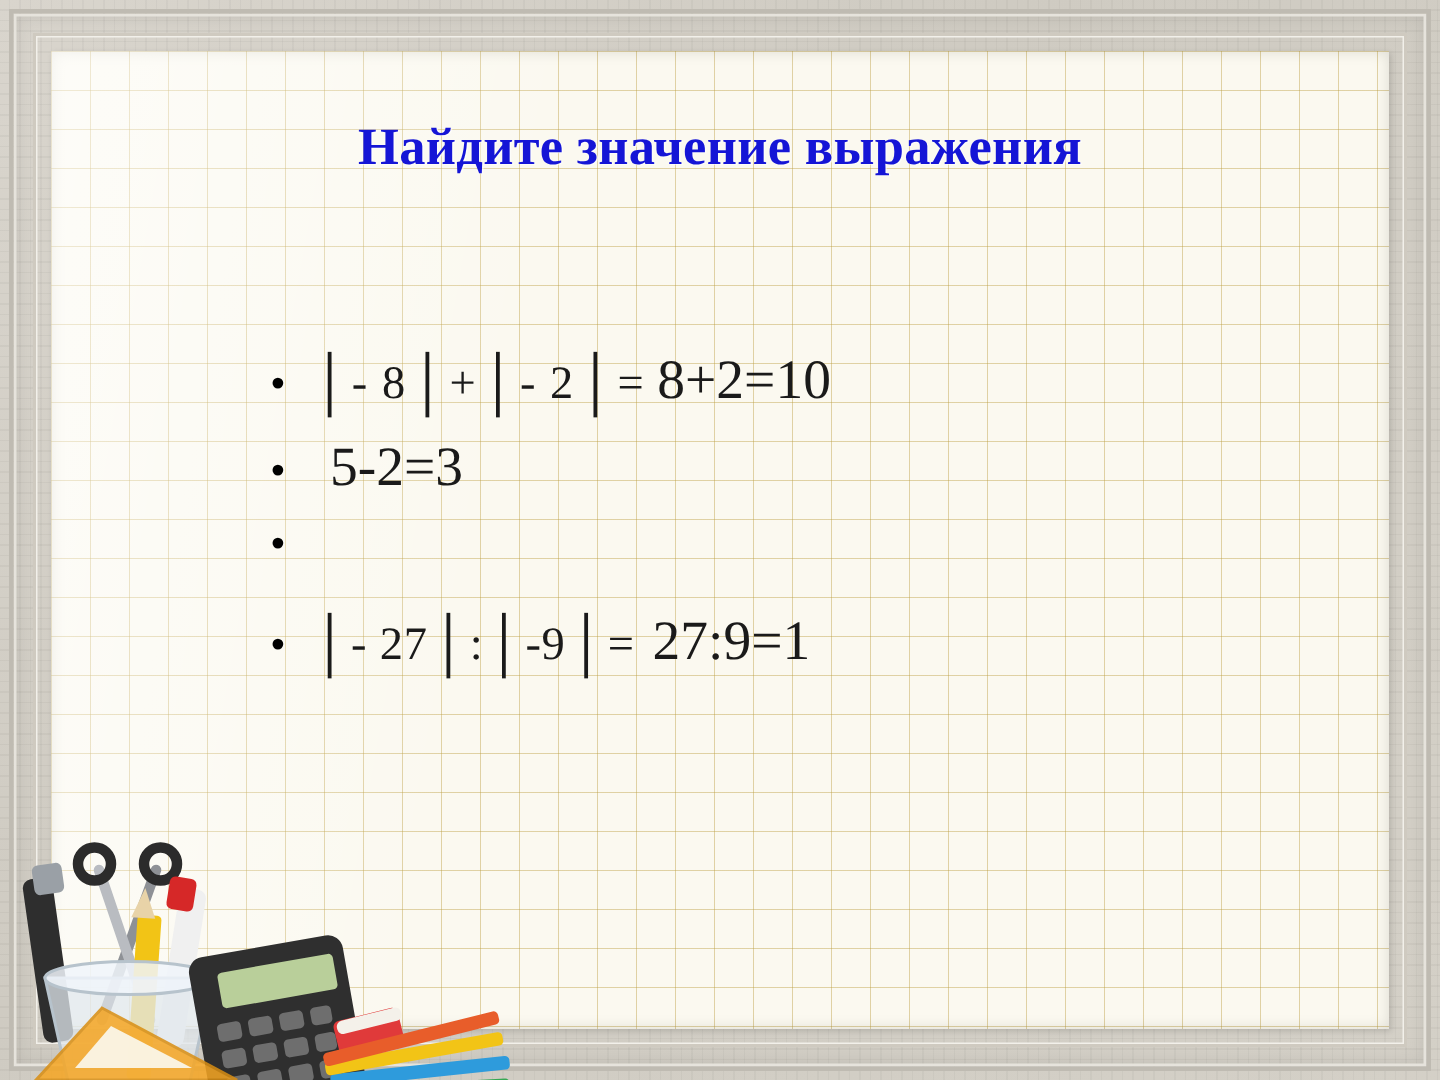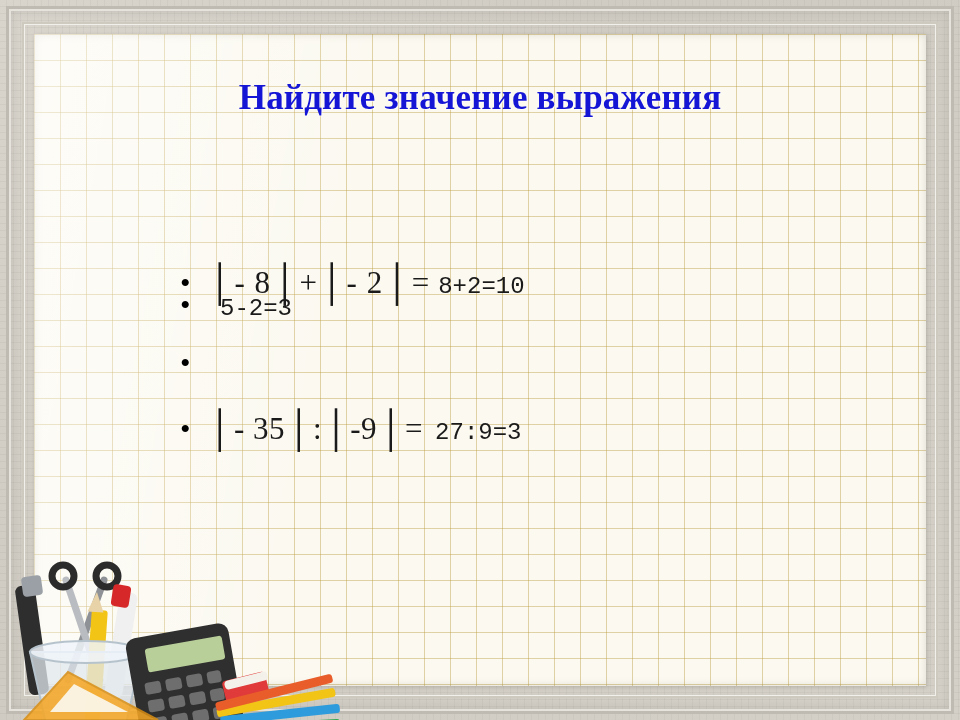--- a/index.html
+++ b/index.html
@@ -111,28 +111,28 @@
     letter-spacing: 0.5px;
   }
   .bar {
     display: inline-block;
     font-weight: 500;
     font-size: 36px;
     transform: translateY(2px);
     padding: 0 1px;
   }
   .result {
-    font-family: Liberation Mono, monospace;
-    font-size: 24px;
+    font-family: Liberation Serif, serif;
+    font-size: 37px;
     color: #1a1a1a;
     margin-left: 8px;
   }
 
   
-  .r1 .expr { letter-spacing: 1px; margin-top: 28px; }
+  .r1 .expr { letter-spacing: 1px; }
   .r2 .result { margin-left: 14px; }
   .r4 .result { margin-left: 12px; }
 
   
   .desk {
     position: absolute;
     left: 8px;
     bottom: 0;
     width: 360px;
     height: 340px;
@@ -166,23 +166,23 @@
       <span class="result">5-2=3</span>
     </div>
 
     <div class="row r3">
       <span class="bullet">•</span>
     </div>
 
     <div class="row r4">
       <span class="bullet">•</span>
       <span class="expr">
-        <span class="bar">│</span><span>- 35</span><span class="bar">│</span><span>:</span><span class="bar">│</span><span>-9</span><span class="bar">│</span><span>=</span>
+        <span class="bar">│</span><span>- 27</span><span class="bar">│</span><span>:</span><span class="bar">│</span><span>-9</span><span class="bar">│</span><span>=</span>
       </span>
-      <span class="result">27:9=3</span>
+      <span class="result">27:9=1</span>
     </div>
 
   </div>
 
   <svg class="desk" viewBox="0 0 360 340">
 
     <g>
       <path d="M60 300 L96 200" stroke="#8e9196" stroke-width="7" fill="none" stroke-linecap="round"></path>
       <path d="M92 300 L58 200" stroke="#b9bcc1" stroke-width="7" fill="none" stroke-linecap="round"></path>
       <circle cx="55" cy="196" r="11" fill="none" stroke="#2b2b2b" stroke-width="7"></circle>

